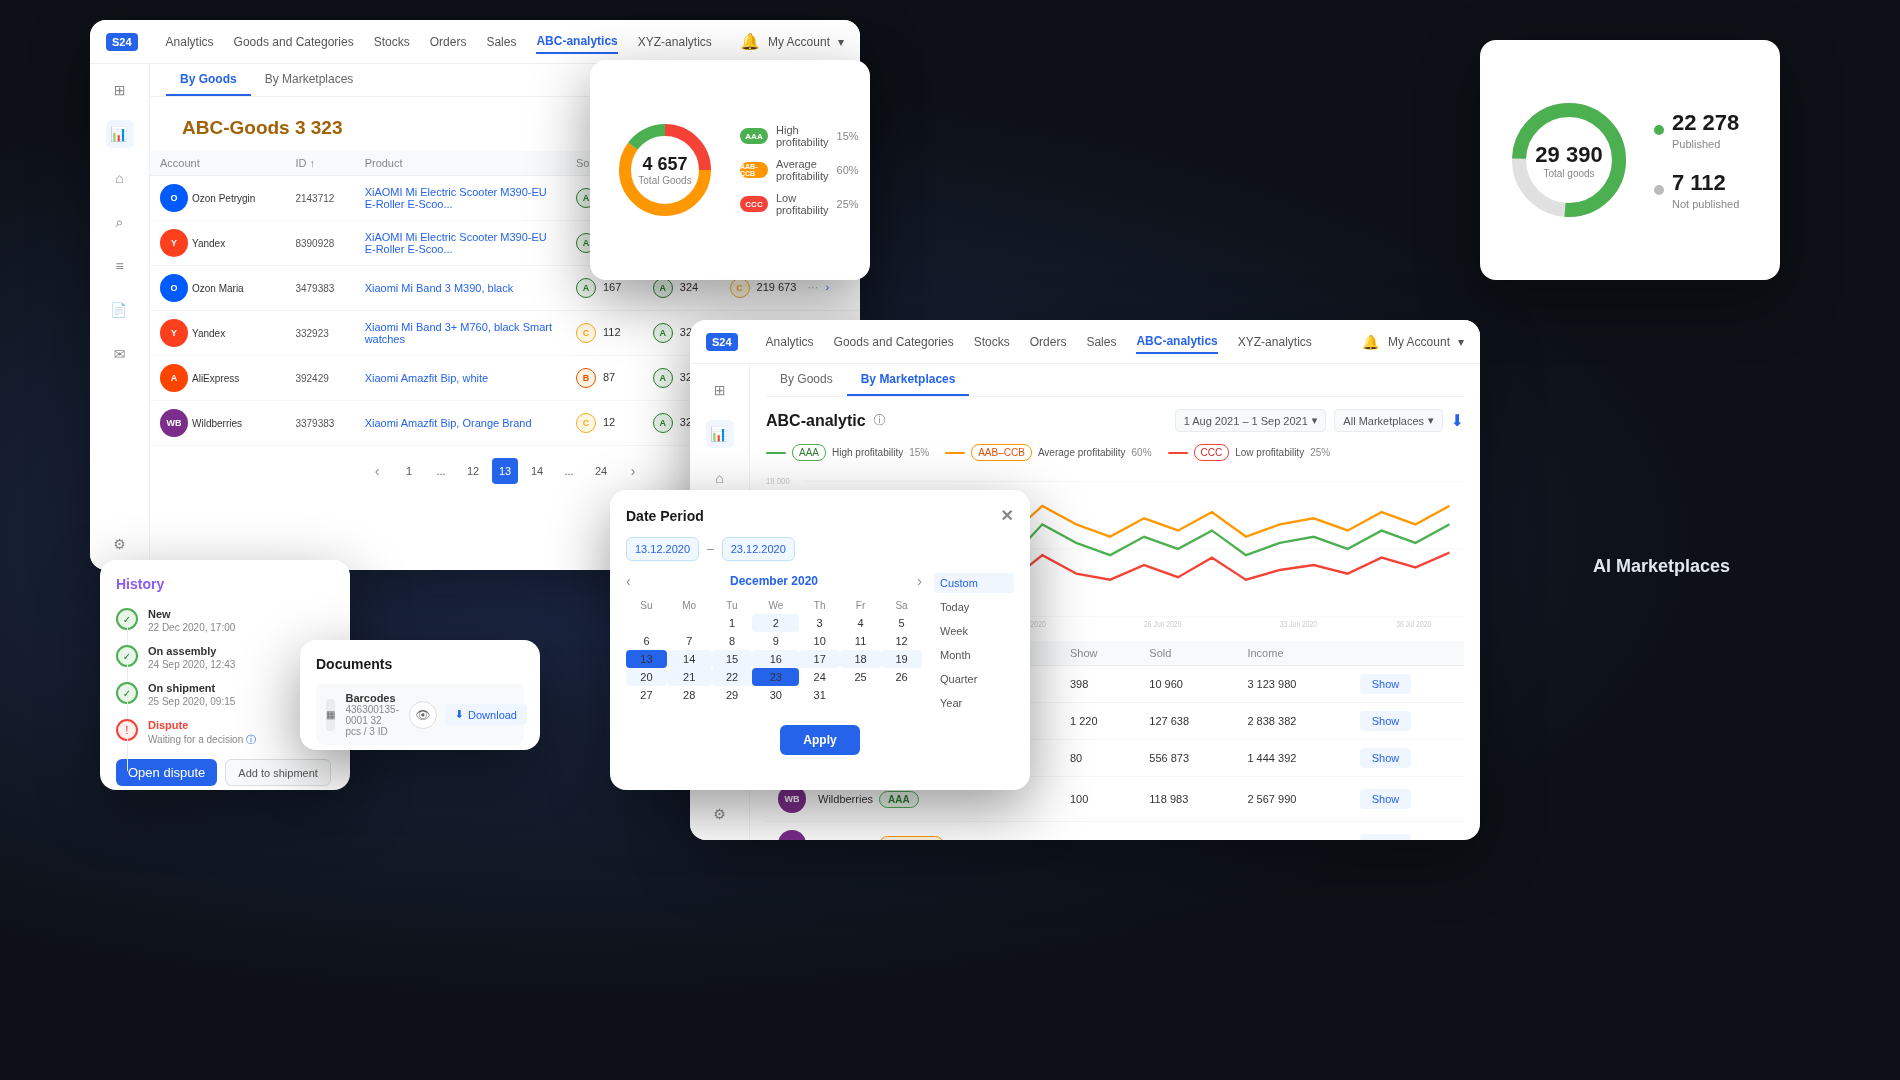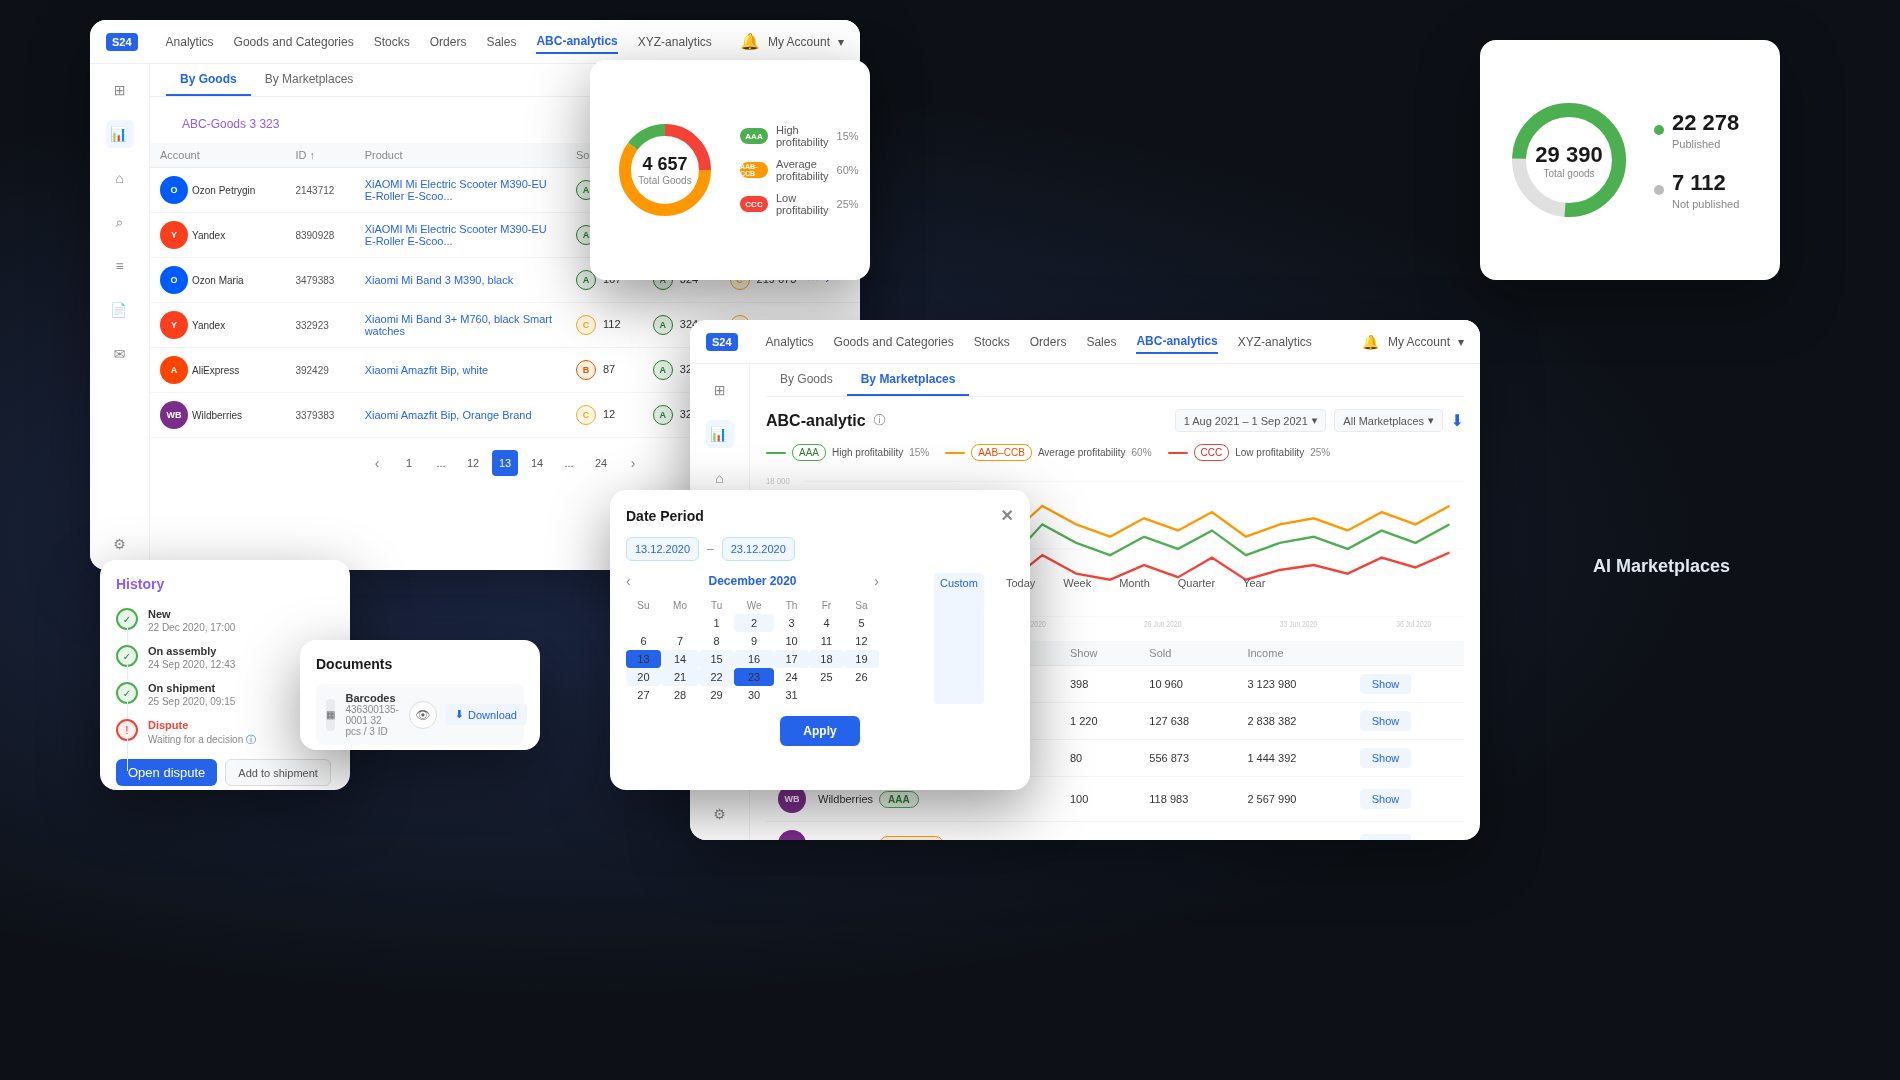--- a/index.html
+++ b/index.html
@@ -131,23 +131,23 @@
       cursor: pointer;
       border-bottom: 2px solid transparent;
     }
     .tab-btn.active {
       color: #2563eb;
       border-bottom: 2px solid #2563eb;
       font-weight: 600;
     }
 
     .page-title {
-      font-size: 12px;
-      font-weight: 400;
-      color: #8b5cf6;
+      font-size: 19px;
+      font-weight: 700;
+      color: #a16207;
       padding: 12px 16px 8px;
     }
 
     .date-range {
       font-size: 11px;
       color: #888;
       margin-left: auto;
       background: #f8f9fa;
       padding: 4px 8px;
       border-radius: 4px;
@@ -753,23 +753,22 @@
     }
 
     .cal-range {
       background: #eff6ff;
       color: #2563eb;
     }
 
     .quick-options {
       width: 80px;
       display: flex;
-      flex-direction: row;
-      gap: 16px;
-      margin-left: 43px;
+      flex-direction: column;
+      gap: 4px;
     }
 
     .quick-option {
       font-size: 11px;
       color: #555;
       padding: 4px 6px;
       border-radius: 4px;
       cursor: pointer;
     }
     .quick-option:hover, .quick-option.active {

